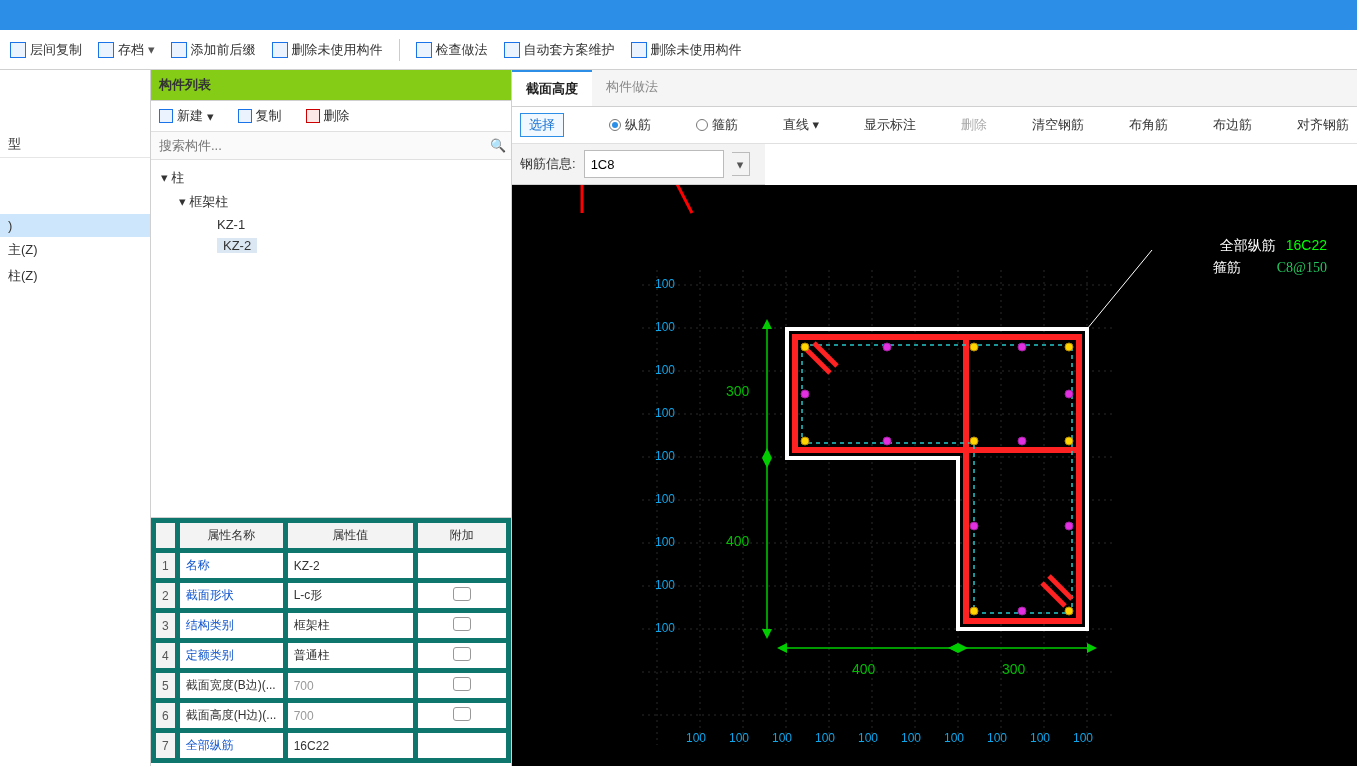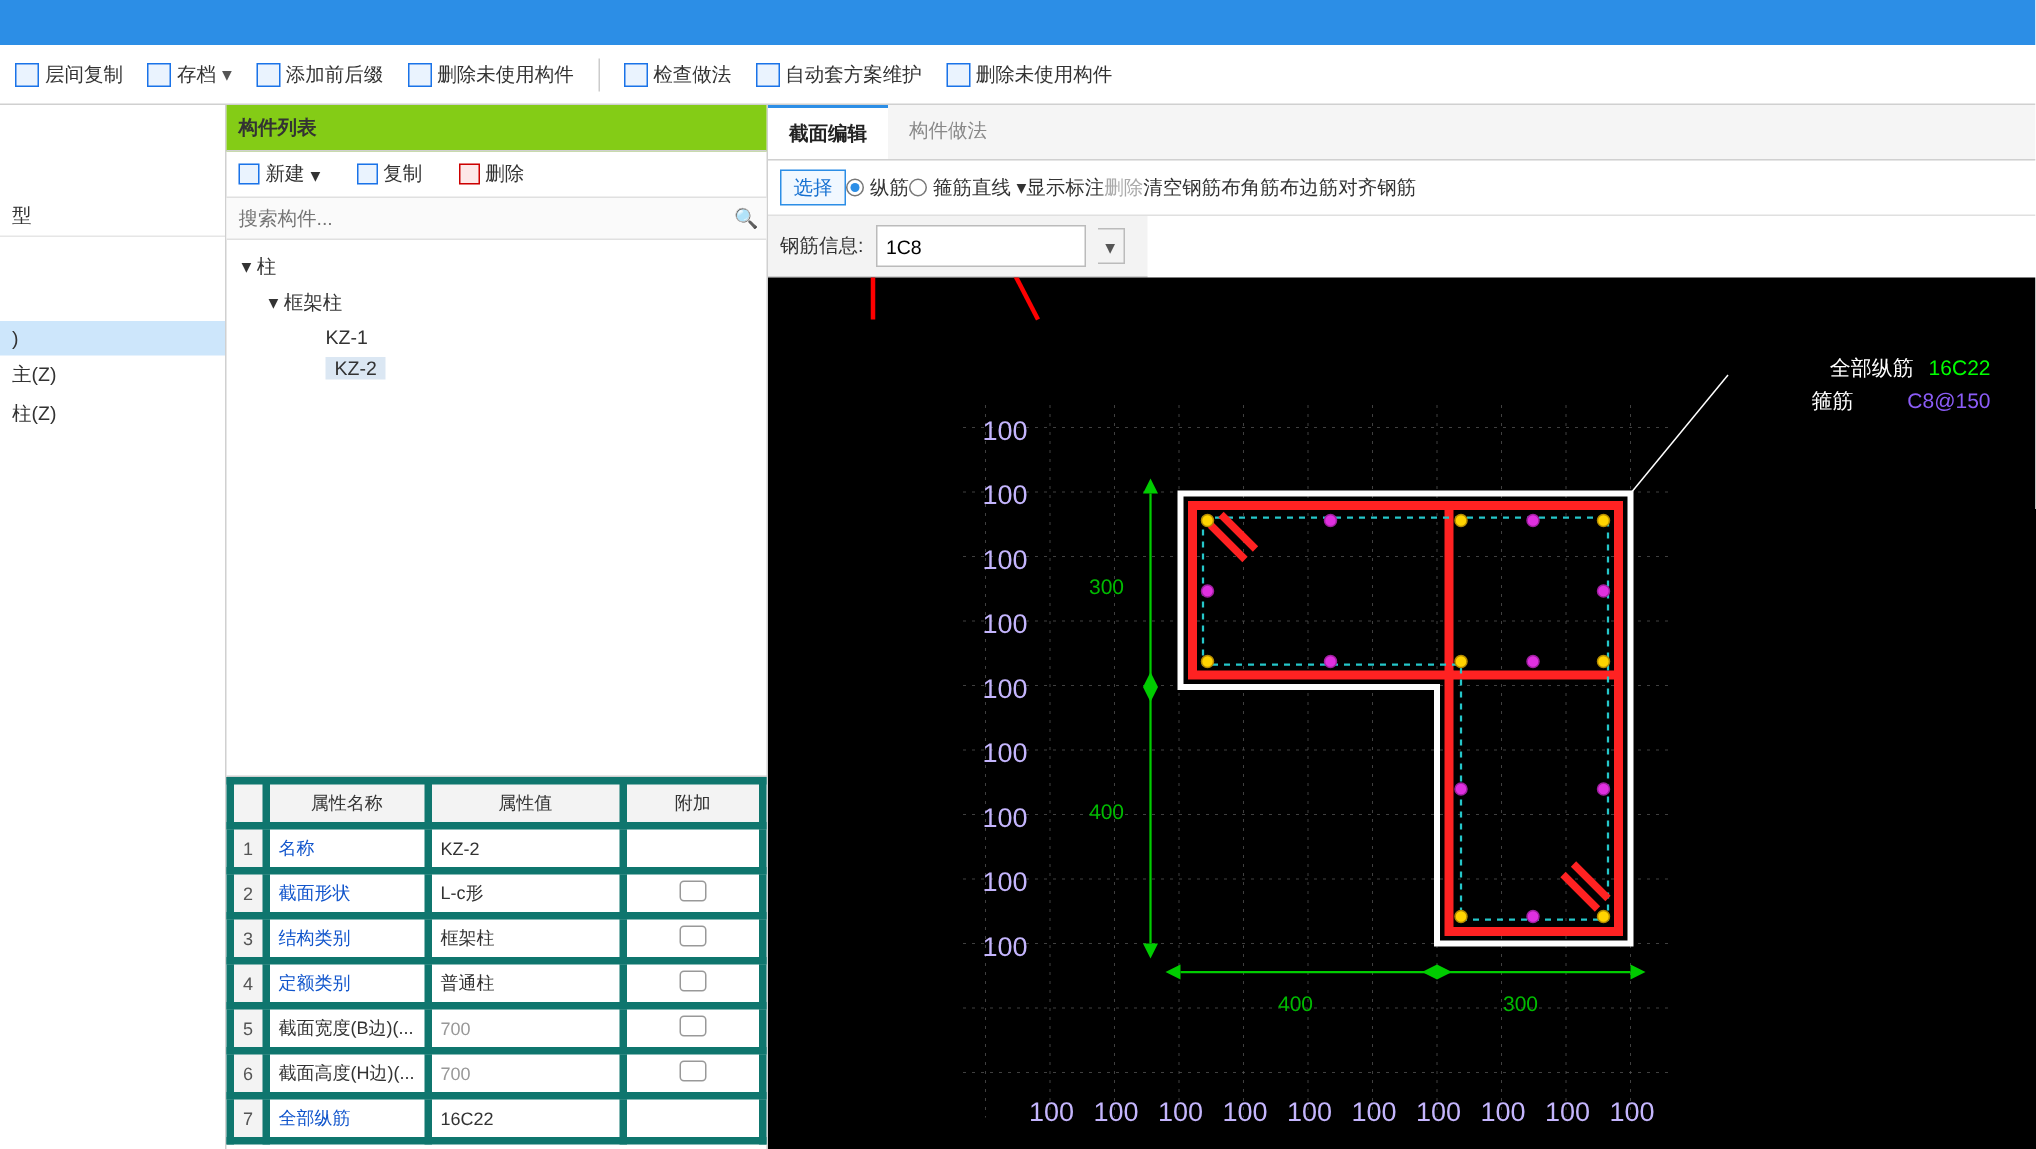--- a/index.html
+++ b/index.html
@@ -39,34 +39,34 @@
   .prop-name.dk { color:#333; }
   .prop-val { width:130px; color:#333; }
   .prop-val.grey { color:#999; }
   .chk { text-align:center; }
   .chk span { display:inline-block; width:18px; height:14px; border:1px solid #999; border-radius:3px; }
 
   .tabs { display:flex; background:#f5f5f5; border-bottom:1px solid #d0d0d0; }
   .tab { padding:8px 14px; cursor:pointer; color:#888; }
   .tab.active { color:#222; font-weight:bold; border-top:2px solid #2c8ee6; background:#fff; }
 
-  .right-tools { display:flex; align-items:center; gap:0; padding:6px 8px; border-bottom:1px solid #e0e0e0; flex-wrap:nowrap; }
+  .right-tools { display:flex; align-items:center; gap:12px; padding:6px 8px; border-bottom:1px solid #e0e0e0; flex-wrap:nowrap;justify-content:space-between; }
   .sel-btn { border:1px solid #2c8ee6; color:#1570d1; padding:2px 8px; cursor:pointer; background:#f1f8ff; }
   .radio-wrap { display:flex; align-items:center; gap:4px; }
   .radio { width:12px; height:12px; border:1px solid #777; border-radius:50%; display:inline-flex; align-items:center; justify-content:center; }
   .radio.on:after { content:""; width:6px; height:6px; border-radius:50%; background:#2c8ee6; }
   .r-item { cursor:pointer; }
   .r-item.disabled { color:#aaa; }
 
   .info-row { display:flex; align-items:center; gap:8px; padding:6px 8px; background:#f3f3f3; border-bottom:1px solid #d0d0d0; width:253px; }
   .info-input { width:140px; height:28px; border:1px solid #bbb; padding:0 6px; font-size:13px; }
   .dd-btn { width:18px; height:24px; border:1px solid #bbb; border-left:none; display:flex; align-items:center; justify-content:center; color:#555; cursor:pointer; }
 
   .canvas-wrap { flex:1; background:#000; position:relative; overflow:hidden; }
-  .grid-label { position:absolute; font-size:18px; color:#c4b5fd; }
+  .grid-label { position:absolute; font-size:12px; color:#0ea5e9; }
   .dim { position:absolute; font-size:14px; color:#0b0; }
   .info-text { position:absolute; font-size:14px; }
 
   .red-arrow { position:absolute; }
 
   
   .shape-outline { stroke:#fff; stroke-width:4; fill:none; }
   .shape-red   { stroke:#f22; stroke-width:6; fill:none; }
   .shape-cyan-dash { stroke:#25c6c9; stroke-width:1.5; stroke-dasharray:4 4; fill:none; }
   .green-line { stroke:#0c0; stroke-width:1.5; }
@@ -211,21 +211,21 @@
                 <td class="prop-val ">16C22</td>
                 <td class="chk"></td>
               </tr>
             </tbody>
         </table>
       </div>
     </div>
 
     <div class="col-right">
       <div class="tabs">
-        <div class="tab active">截面编辑</div>
+        <div class="tab active">截面高度</div>
         <div class="tab">构件做法</div>
       </div>
       <div class="right-tools">
         <span class="sel-btn r-item">选择</span>
         <span class="radio-wrap r-item">
             <span class="radio on"></span>
             <span>纵筋</span>
           </span>
         <span class="radio-wrap r-item">
             <span class="radio"></span>
@@ -248,21 +248,21 @@
       </div>
 
       <div class="canvas-wrap">
 
         <div class="info-text" style="top:52px; right:30px; color:#fff;">
           <span>全部纵筋</span>
           <span style="color:#0f0; margin-left:6px;">16C22</span>
         </div>
         <div class="info-text" style="top:74px; right:30px; color:#fff;">
           <span>箍筋</span>
-          <span style="color:#8b5cf6; margin-left:32px;">C8@150</span>
+          <span style="color:#22c55e; margin-left:32px;font-family:Liberation Serif, serif;">C8@150</span>
         </div>
 
         <svg width="845" height="570" style="position:absolute;inset:0;">
 
           <g stroke="#555" stroke-width="0.5" stroke-dasharray="2 4">
 
             <line x1="145" y1="85" x2="145" y2="560"></line>
               <line x1="188" y1="85" x2="188" y2="560"></line>
               <line x1="231" y1="85" x2="231" y2="560"></line>
               <line x1="274" y1="85" x2="274" y2="560"></line>

